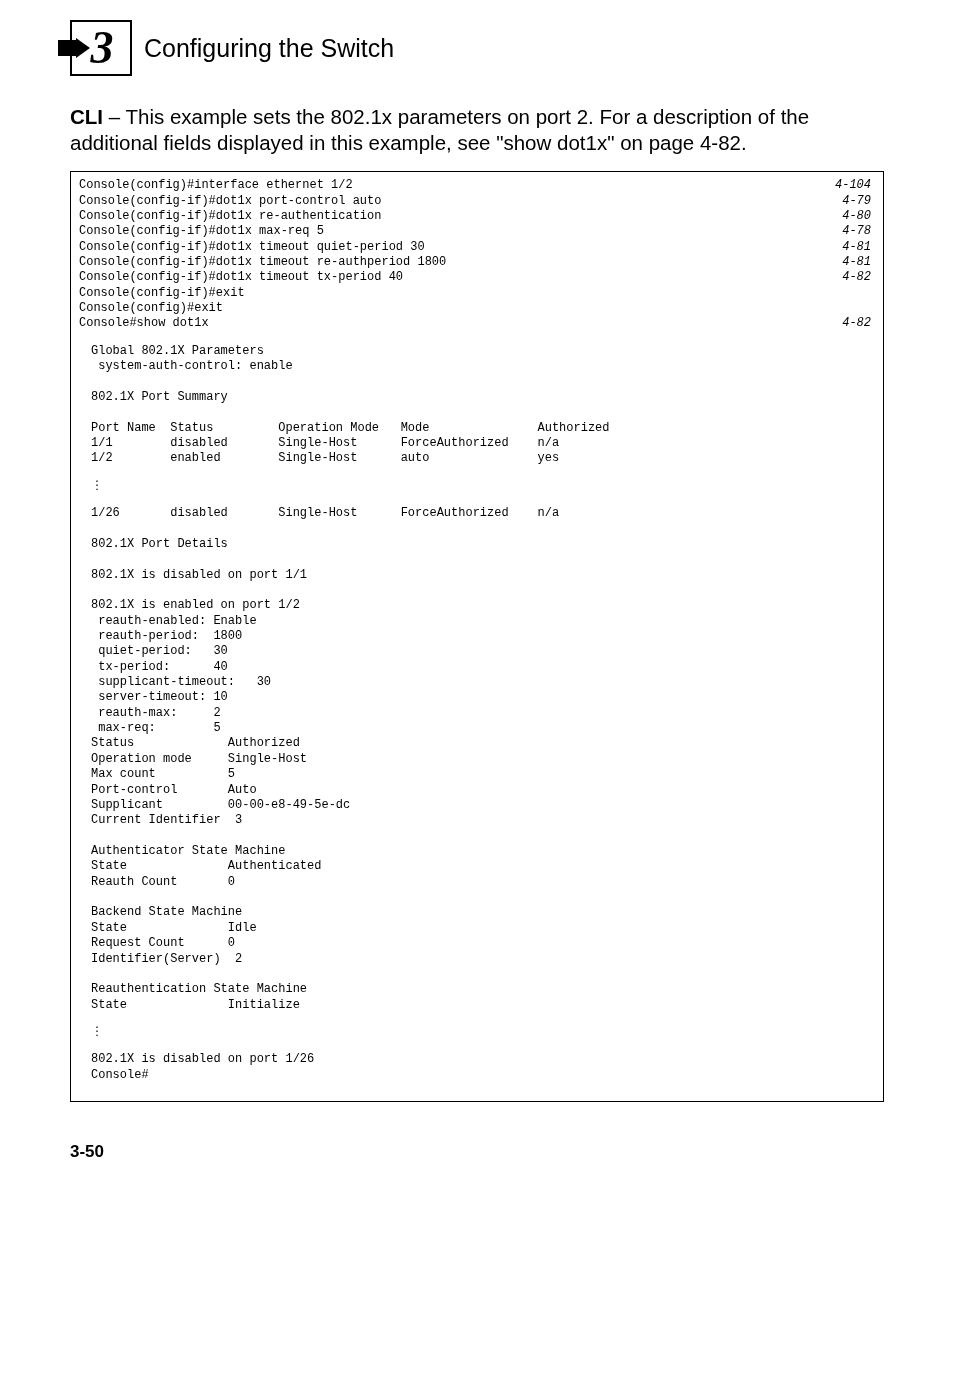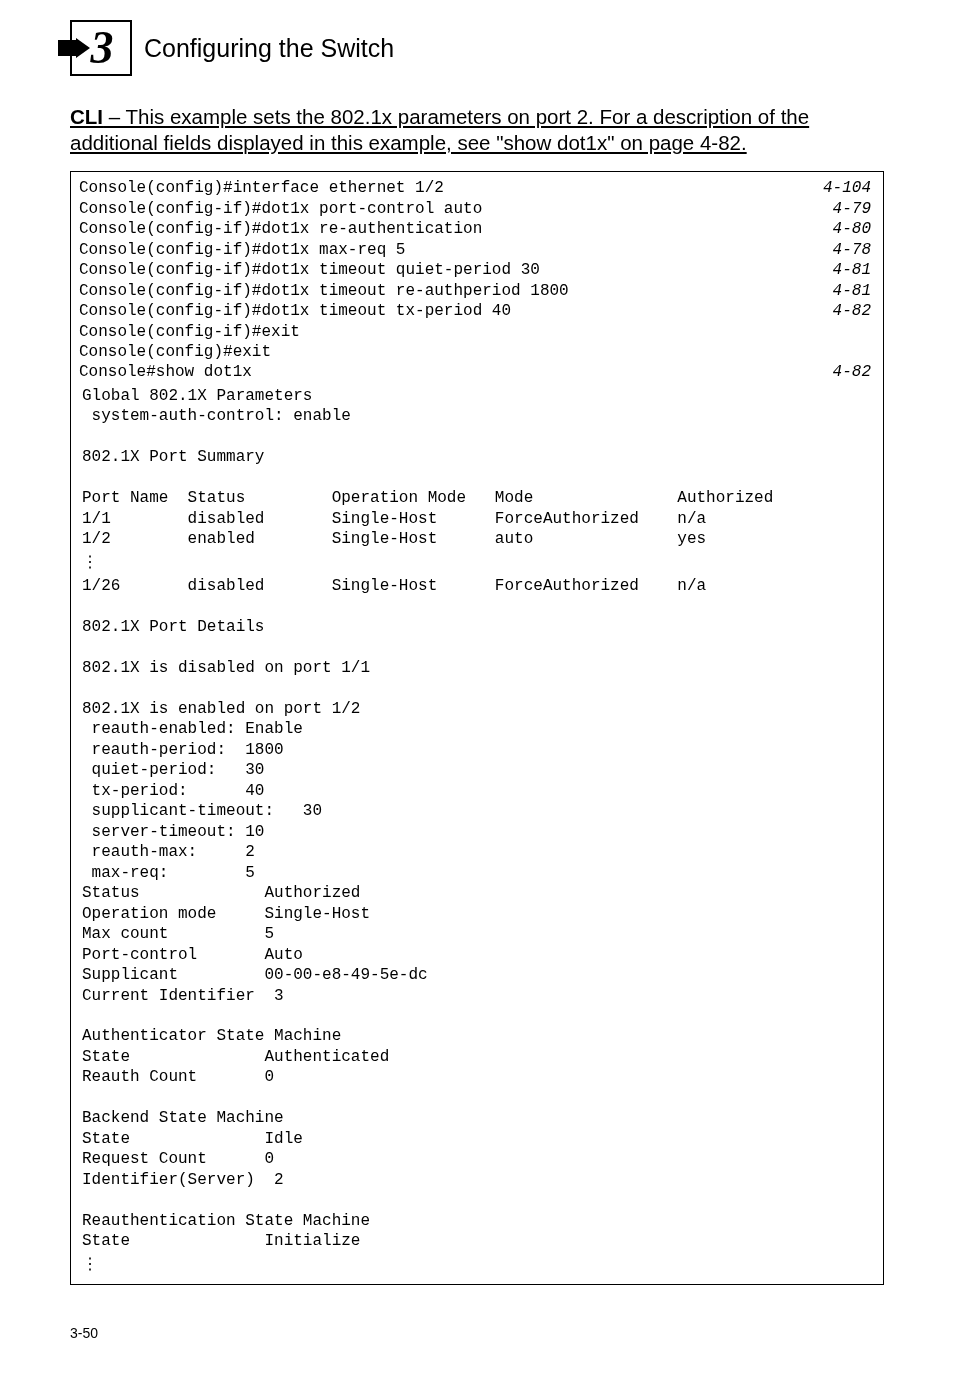--- a/index.html
+++ b/index.html
@@ -45,55 +45,55 @@
     top: 50%;
     transform: translateY(-50%);
   }
   .header-title {
     font-size: 25px;
   }
   .intro {
     font-size: 20.5px;
     line-height: 1.25;
     margin: 0 0 16px 0;
-    text-decoration: underline;
   }
   .code-block {
     border: 1.2px solid #000;
     font-family: "Courier New", Courier, monospace;
-    font-size: 16px;
+    font-size: 12px;
     line-height: 1.28;
     white-space: pre;
     padding: 6px 8px 6px 8px;
     margin-bottom: 40px;
     overflow: hidden;
   }
   .code-block .line {
     display: flex;
   }
   .code-block .cmd {
     flex: 1;
     white-space: pre;
   }
   .code-block .ref {
     white-space: pre;
     font-style: italic;
     text-align: left;
     padding-right: 4px;
   }
   .code-block pre {
-    margin: 3px;
+    margin: 12px;
     font-family: inherit;
     font-size: inherit;
     line-height: inherit;
     white-space: pre;
   }
   .pn {
-    font-size: 14px;
+    font-size: 17px;
     margin-top: 10px;
+    font-weight: bold;
   }
 </style>
 </head>
 <body>
 
 <div class="page">
 
   <div class="header-row">
     <div class="chapter-box">
       <svg class="chapter-arrow" width="32" height="20" viewBox="0 0 32 20">
@@ -140,17 +140,18 @@
 Authenticator State Machine
 State              Authenticated
 Reauth Count       0
 
 Backend State Machine
 State              Idle
 Request Count      0
 Identifier(Server)  2
 
 Reauthentication State Machine
-State              Initialize</pre><pre>⋮</pre></div>
+State              Initialize</pre><pre>⋮</pre><pre>802.1X is disabled on port 1/26
+Console#</pre></div>
 
   <div class="pn">3-50</div>
 
 </div>
 
 </body></html>

